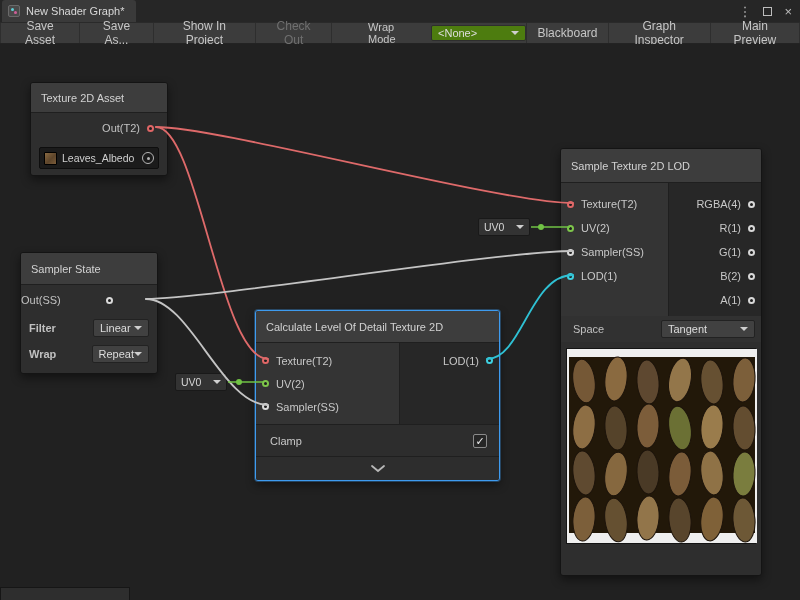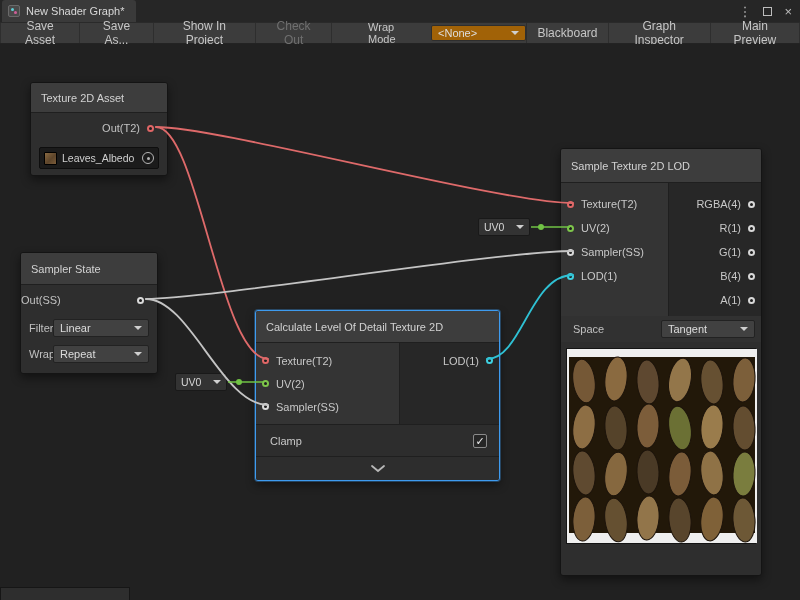--- a/index.html
+++ b/index.html
@@ -24,21 +24,21 @@
 
   
   .toolbar { position:absolute; left:0; top:22px; width:800px; height:22px;
     background:#3c3c3c; border-top:1px solid #2a2a2a; border-bottom:1px solid #232323;
     display:flex; align-items:center; font-size:11px; color:#c6c6c6; }
   .tbtn { height:100%; background:none; border:none; border-right:1px solid #2e2e2e;
     padding:0 10px; font-size:12px; color:#c6c6c6; font-family:inherit; display:flex; align-items:center; }
   .tbtn.first { border-left:1px solid #2e2e2e; }
   .tbtn.disabled { color:#6f6f6f; }
   .tlabel { margin-left:36px; margin-right:8px; color:#c6c6c6; }
-  .dd { height:16px; width:98px; background:#a16207; border:1px solid #2e2e2e; border-radius:2px;
+  .dd { height:16px; width:98px; background:#4d7c0f; border:1px solid #2e2e2e; border-radius:2px;
     display:flex; align-items:center; justify-content:space-between; padding:0 6px; color:#dedede; }
   .arr { width:0; height:0; border-left:4px solid transparent; border-right:4px solid transparent;
     border-top:4px solid #cfcfcf; flex:none; }
   .tb-right { margin-left:auto; height:100%; display:flex; }
 
   
   .canvas { position:absolute; left:0; top:44px; width:800px; height:556px; background:#212121; }
 
   
   .node { position:absolute; background:#2e2e2e; border:1px solid #141414; border-radius:3px;
@@ -70,24 +70,24 @@
   .texfield { margin:4px 8px 8px 8px; height:22px; background:#1b1b1b; border:1px solid #0e0e0e;
     border-radius:2px; display:flex; align-items:center; padding:0 4px; gap:5px; color:#cfcfcf; font-size:10.5px; }
   .texthumb { width:13px; height:13px; border:1px solid #000; border-radius:1px;
     background:linear-gradient(135deg,#8a6a42 0%,#5d452b 55%,#7b5c39 100%); flex:none; }
   .texfield .name { flex:1; overflow:hidden; white-space:nowrap; }
   .picker { width:12px; height:12px; border:1px solid #b5b5b5; border-radius:50%; position:relative; flex:none; }
   .picker::after { content:""; position:absolute; left:3.5px; top:3.5px; width:3px; height:3px; border-radius:50%; background:#b5b5b5; }
 
   
   .node-sampler { left:20px; top:252px; width:138px; height:122px; }
-  .node-sampler .outrow { height:30px; display:flex; align-items:center; justify-content:space-between; padding-right:6px;gap:38px; }
+  .node-sampler .outrow { height:30px; display:flex; align-items:center; justify-content:flex-start; padding-right:6px;gap:38px; }
   .node-sampler .outrow span { margin-right:7px; }
   .srow { height:26px; display:flex; align-items:center; padding:0 8px; }
-  .srow .slabel { width:24px; color:#c0c0c0; }
+  .srow .slabel { width:64px; color:#c0c0c0;font-weight:bold; }
   .srow .enum { flex:1; }
 
   
   .node-calc { left:255px; top:310px; width:245px; }
   .calc-ports { display:flex; }
   .calc-in { flex:1; background:#343434; padding:6px 0; }
   .calc-out { width:100px; background:#272727; padding:6px 0; border-left:1px solid #1f1f1f; }
   .clamp-row { height:32px; border-top:1px solid #1f1f1f; background:#2d2d2d;
     display:flex; align-items:center; padding:0 12px 0 14px; }
   .clamp-row .clabel { flex:1; color:#c8c8c8; }
@@ -251,21 +251,21 @@
       </div>
       <div class="prow out">
         <span class="plabel">R(1)</span>
         <span class="port p-out"></span>
       </div>
       <div class="prow out">
         <span class="plabel">G(1)</span>
         <span class="port p-out"></span>
       </div>
       <div class="prow out">
-        <span class="plabel">B(4)</span>
+        <span class="plabel">B(2)</span>
         <span class="port p-out"></span>
       </div>
       <div class="prow out">
         <span class="plabel">A(1)</span>
         <span class="port p-out"></span>
       </div>
     </div>
   </div>
   <div class="proprow">
     <span class="plab">Space</span>

